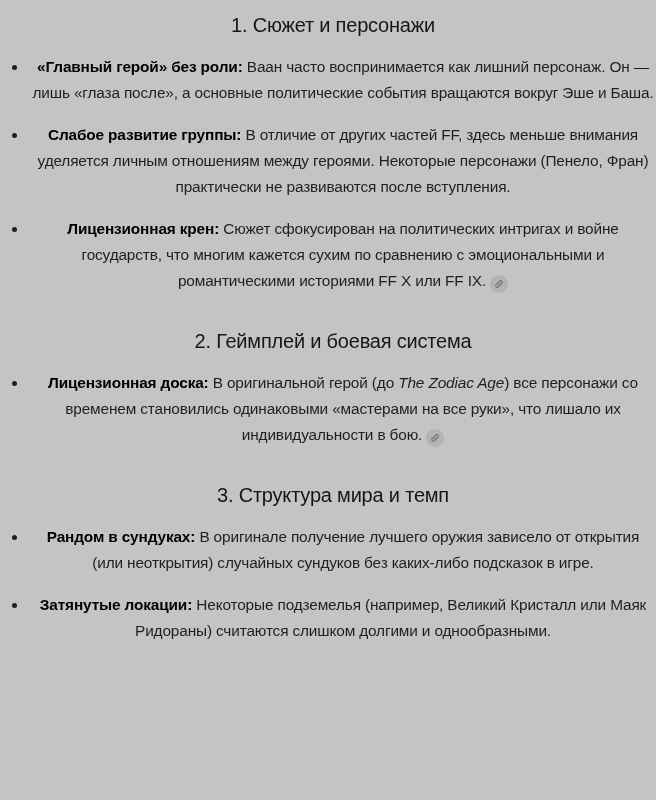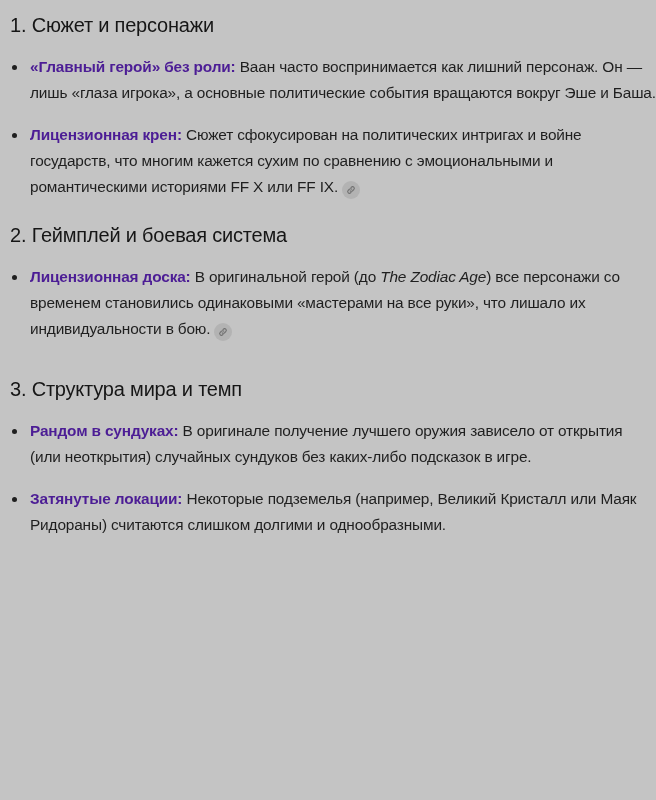--- a/index.html
+++ b/index.html
@@ -10,31 +10,32 @@
   body {
     width: 656px;
     height: 800px;
     overflow: hidden;
     font-family: "Liberation Sans", "DejaVu Sans", sans-serif;
     color: #1a1a1a;
   }
   .content {
     padding: 12px 0 0 10px;
     width: 646px;
+    text-align: center;
   }
   h2.section-title {
     font-size: 20px;
     font-weight: normal;
     margin: 0 0 16px 0;
     padding-top: 0;
     line-height: 26px;
     color: #161616;
     letter-spacing: -0.2px;
   }
-  h2.section-title.s2 { margin-top: 22px; }
+  h2.section-title.s2 { margin-top: 34px; }
   h2.section-title.s3 { margin-top: 34px; }
   ul.bullets {
     list-style: none;
     margin: 0;
     padding: 0;
   }
   li.item {
     position: relative;
     padding-left: 20px;
     margin-bottom: 16px;
@@ -48,21 +49,21 @@
     position: absolute;
     left: 2px;
     top: 11px;
     width: 5px;
     height: 5px;
     border-radius: 50%;
     background: #1f1f1f;
   }
   li.item b {
     font-weight: bold;
-    color: #4c1d95;
+    color: #000000;
   }
   li.item i { }
   .link-chip {
     display: inline-flex;
     align-items: center;
     justify-content: center;
     width: 18px;
     height: 18px;
     border-radius: 50%;
     background: #b3b3b3;
@@ -73,21 +74,24 @@
   .link-chip svg { width: 10px; height: 10px; }
 </style>
 </head>
 <body>
 
 <div class="content">
 
   <h2 class="section-title s1">1. Сюжет и персонажи</h2>
   <ul class="bullets">
     <li class="item">
-      <b>«Главный герой» без роли:</b><span> Ваан часто воспринимается как лишний персонаж. Он — лишь «глаза игрока», а основные политические события вращаются вокруг Эше и Баша.</span>
+      <b>«Главный герой» без роли:</b><span> Ваан часто воспринимается как лишний персонаж. Он — лишь «глаза после», а основные политические события вращаются вокруг Эше и Баша.</span>
+    </li>
+    <li class="item">
+      <b>Слабое развитие группы:</b><span> В отличие от других частей FF, здесь меньше внимания уделяется личным отношениям между героями. Некоторые персонажи (Пенело, Фран) практически не развиваются после вступления.</span>
     </li>
     <li class="item">
       <b>Лицензионная крен:</b><span> Сюжет сфокусирован на политических интригах и войне государств, что многим кажется сухим по сравнению с эмоциональными и романтическими историями FF X или FF IX.</span><span class="link-chip">
           <svg viewBox="0 0 24 24" fill="none" stroke="#6e6e6e" stroke-width="2.6" stroke-linecap="round">
             <path d="M10 14a4 4 0 0 0 5.66 0l3-3a4 4 0 0 0-5.66-5.66l-1 1"></path>
             <path d="M14 10a4 4 0 0 0-5.66 0l-3 3a4 4 0 0 0 5.66 5.66l1-1"></path>
           </svg>
         </span>
     </li>
   </ul>

